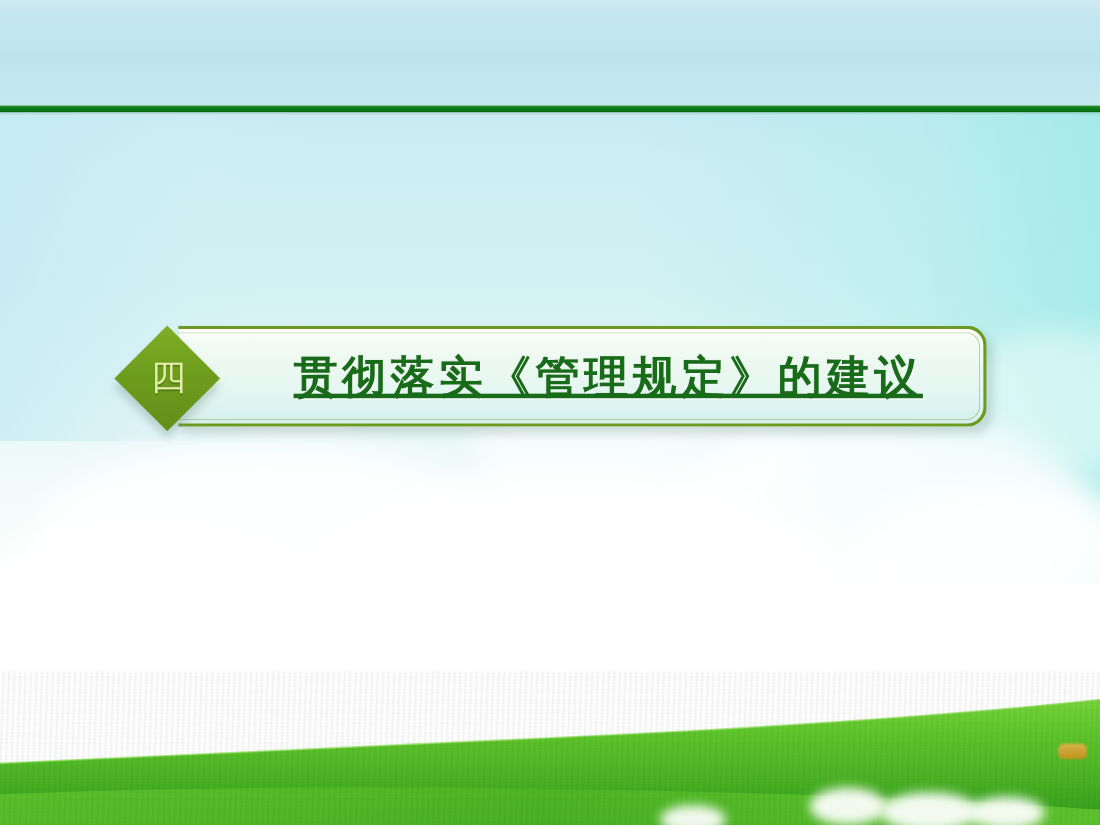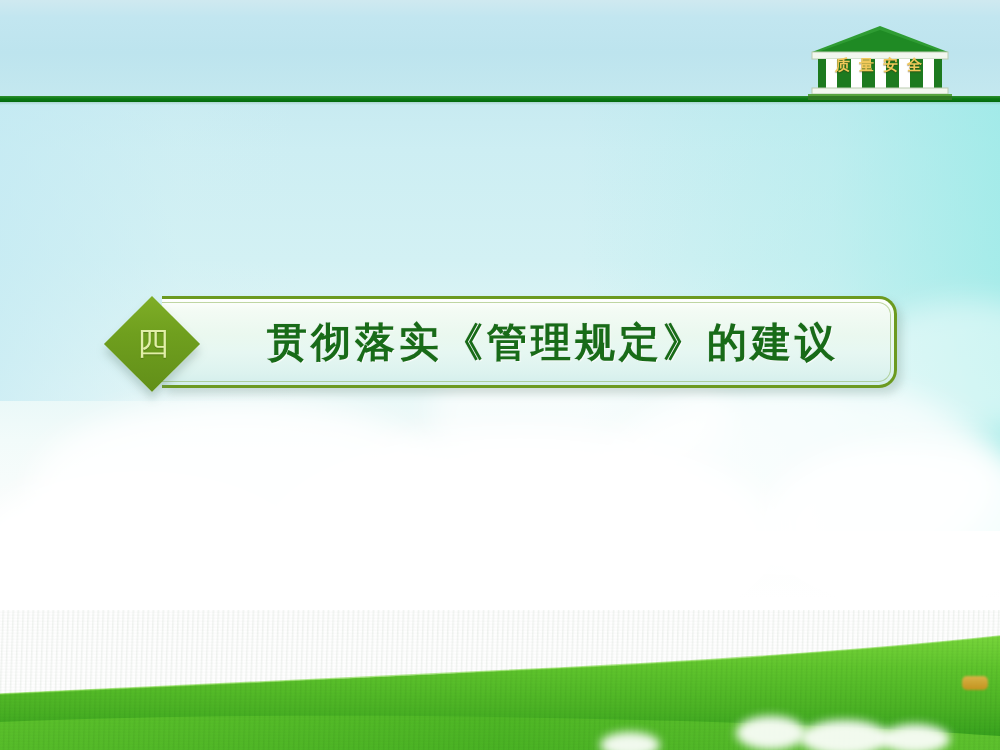--- a/index.html
+++ b/index.html
@@ -219,20 +219,21 @@
     display: flex;
     align-items: center;
     justify-content: center;
     font-size: 40px;
     font-weight: bold;
     letter-spacing: 4px;
     color: #186b18;
     text-shadow: 1px 1px 1px rgba(255,255,255,0.85), 0 0 1px rgba(10,70,10,0.4);
     white-space: nowrap;
     font-family: "DejaVu Sans", "Liberation Sans", sans-serif;
+    text-decoration: underline;
   }
 
   
   .grass {
     position: absolute;
     left: 0;
     bottom: 0;
     width: 1000px;
     height: 140px;
     overflow: hidden;
@@ -290,42 +291,20 @@
   <div class="cloud c3"></div>
   <div class="cloud c2"></div>
   <div class="cloud c5"></div>
   <div class="cloud c6"></div>
 
   <div class="header-band"></div>
   <div class="header-rule"></div>
   <div class="header-rule-shadow"></div>
 
 
-  <div class="logo">
-    <svg width="148" height="78" viewBox="0 0 148 78" xmlns="http://www.w3.org/2000/svg">
-
-      <polygon points="74,2 142,28 6,28" fill="#2f9c33"></polygon>
-      <polygon points="74,6 136,28 12,28" fill="#1f8a24"></polygon>
-
-      <rect x="6" y="28" width="136" height="7" fill="#f2f7ef" stroke="#b9ccb0" stroke-width="1"></rect>
-
-      <rect x="12" y="35" width="124" height="29" fill="#1d7a1f"></rect>
-
-      <rect x="20" y="35" width="11" height="29" fill="#ffffff"></rect>
-      <rect x="45" y="35" width="11" height="29" fill="#ffffff"></rect>
-      <rect x="69" y="35" width="11" height="29" fill="#ffffff"></rect>
-      <rect x="93" y="35" width="11" height="29" fill="#ffffff"></rect>
-      <rect x="117" y="35" width="11" height="29" fill="#ffffff"></rect>
-
-      <rect x="6" y="64" width="136" height="6" fill="#f2f7ef" stroke="#b9ccb0" stroke-width="1"></rect>
-      <rect x="2" y="70" width="144" height="6" fill="#2f7a24"></rect>
-      <rect x="2" y="70" width="144" height="2" fill="#57a33f"></rect>
-    </svg>
-    <div class="logo-text">质量安全</div>
-  </div>
 
   <div class="banner-wrap">
     <div class="banner-bar"></div>
     <div class="banner-inner-line"></div>
 
     <div class="diamond">
       <div class="dshape"></div>
       <div class="dnum">四</div>
     </div>
 

